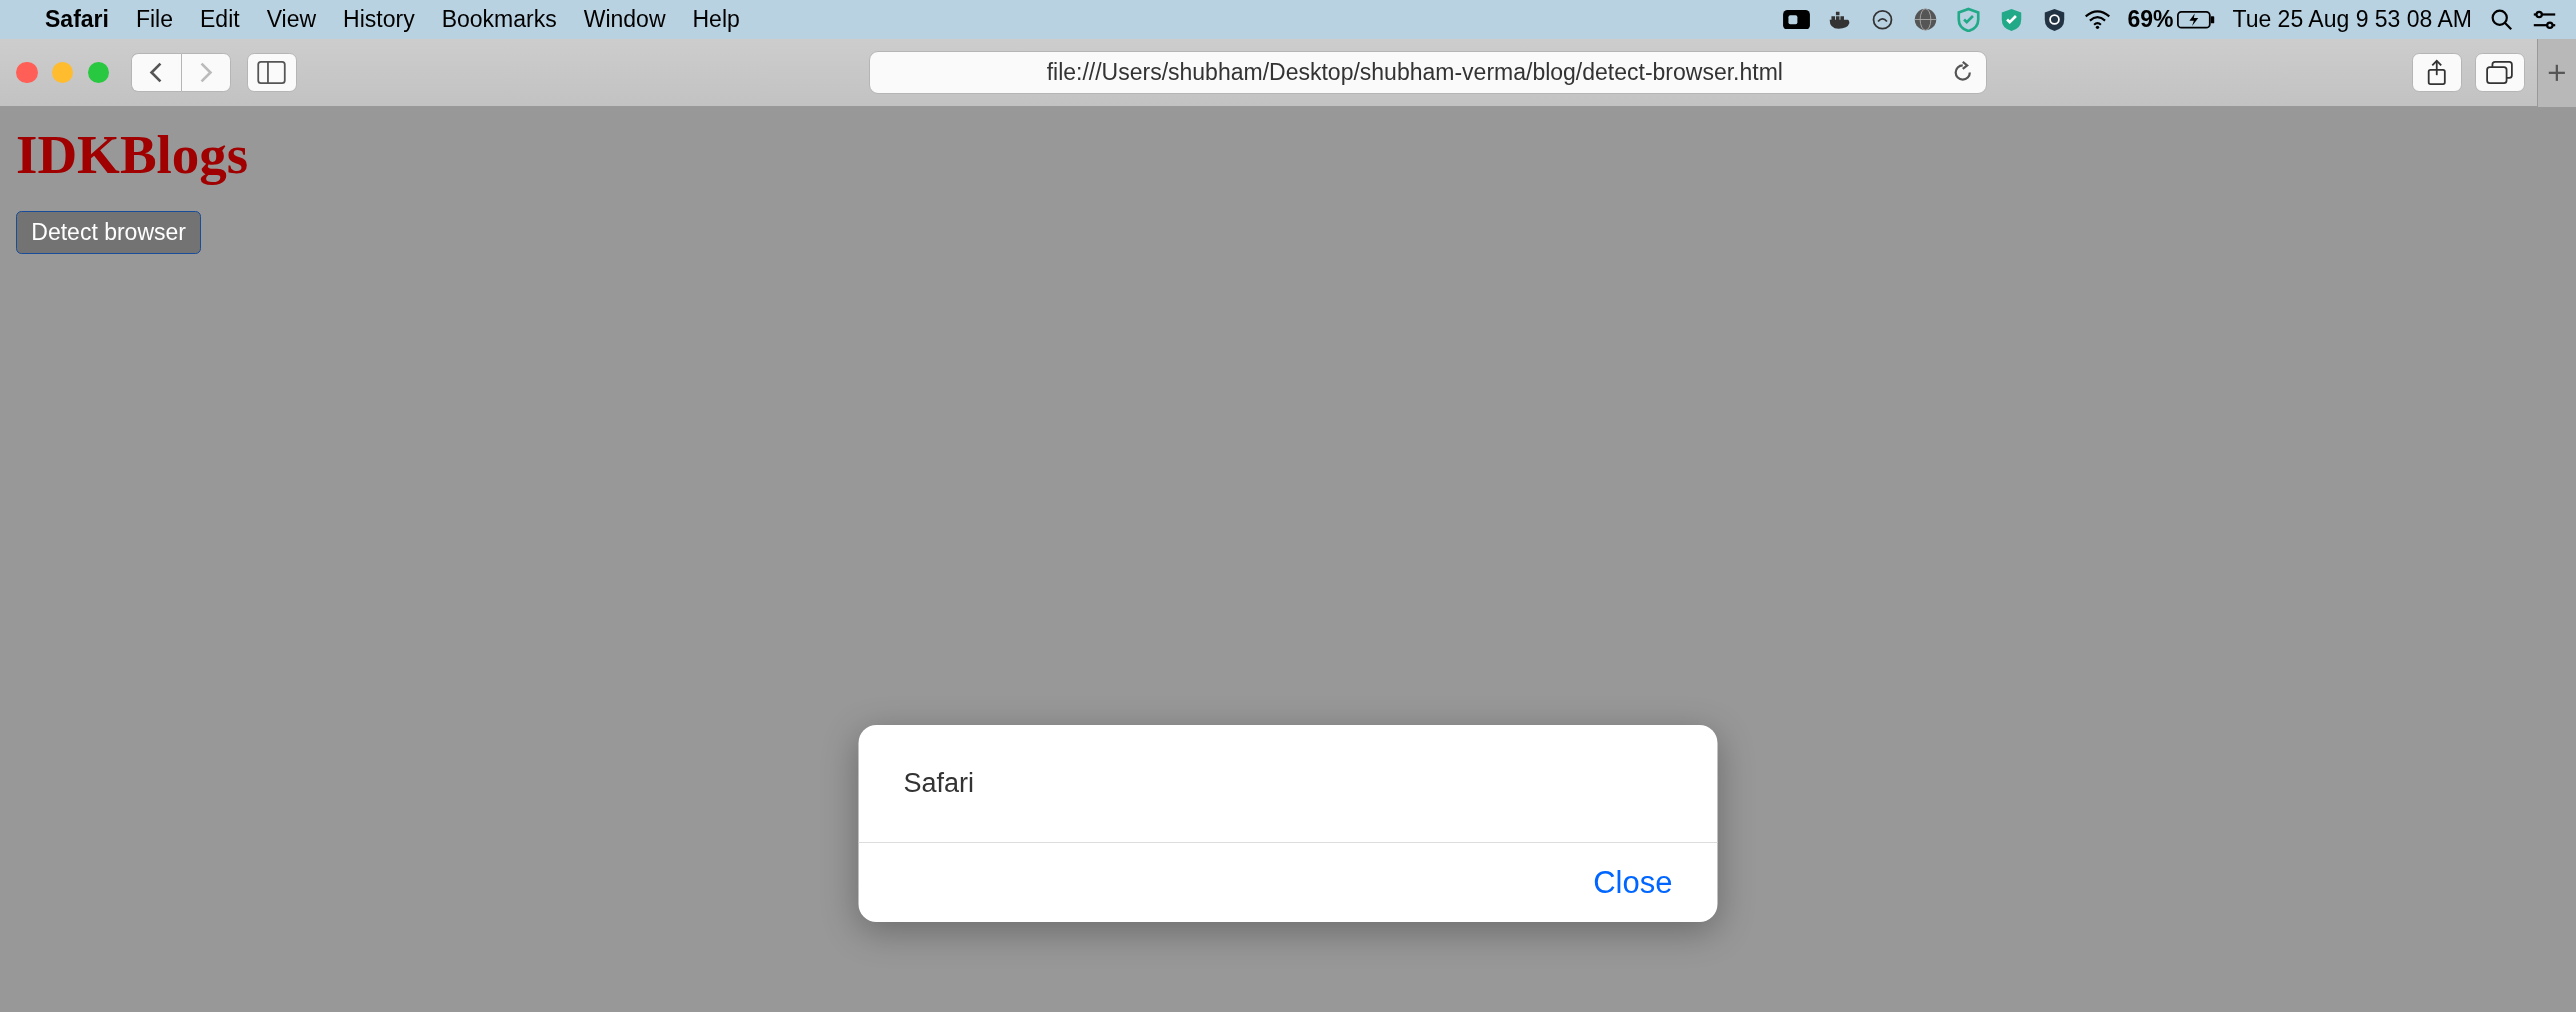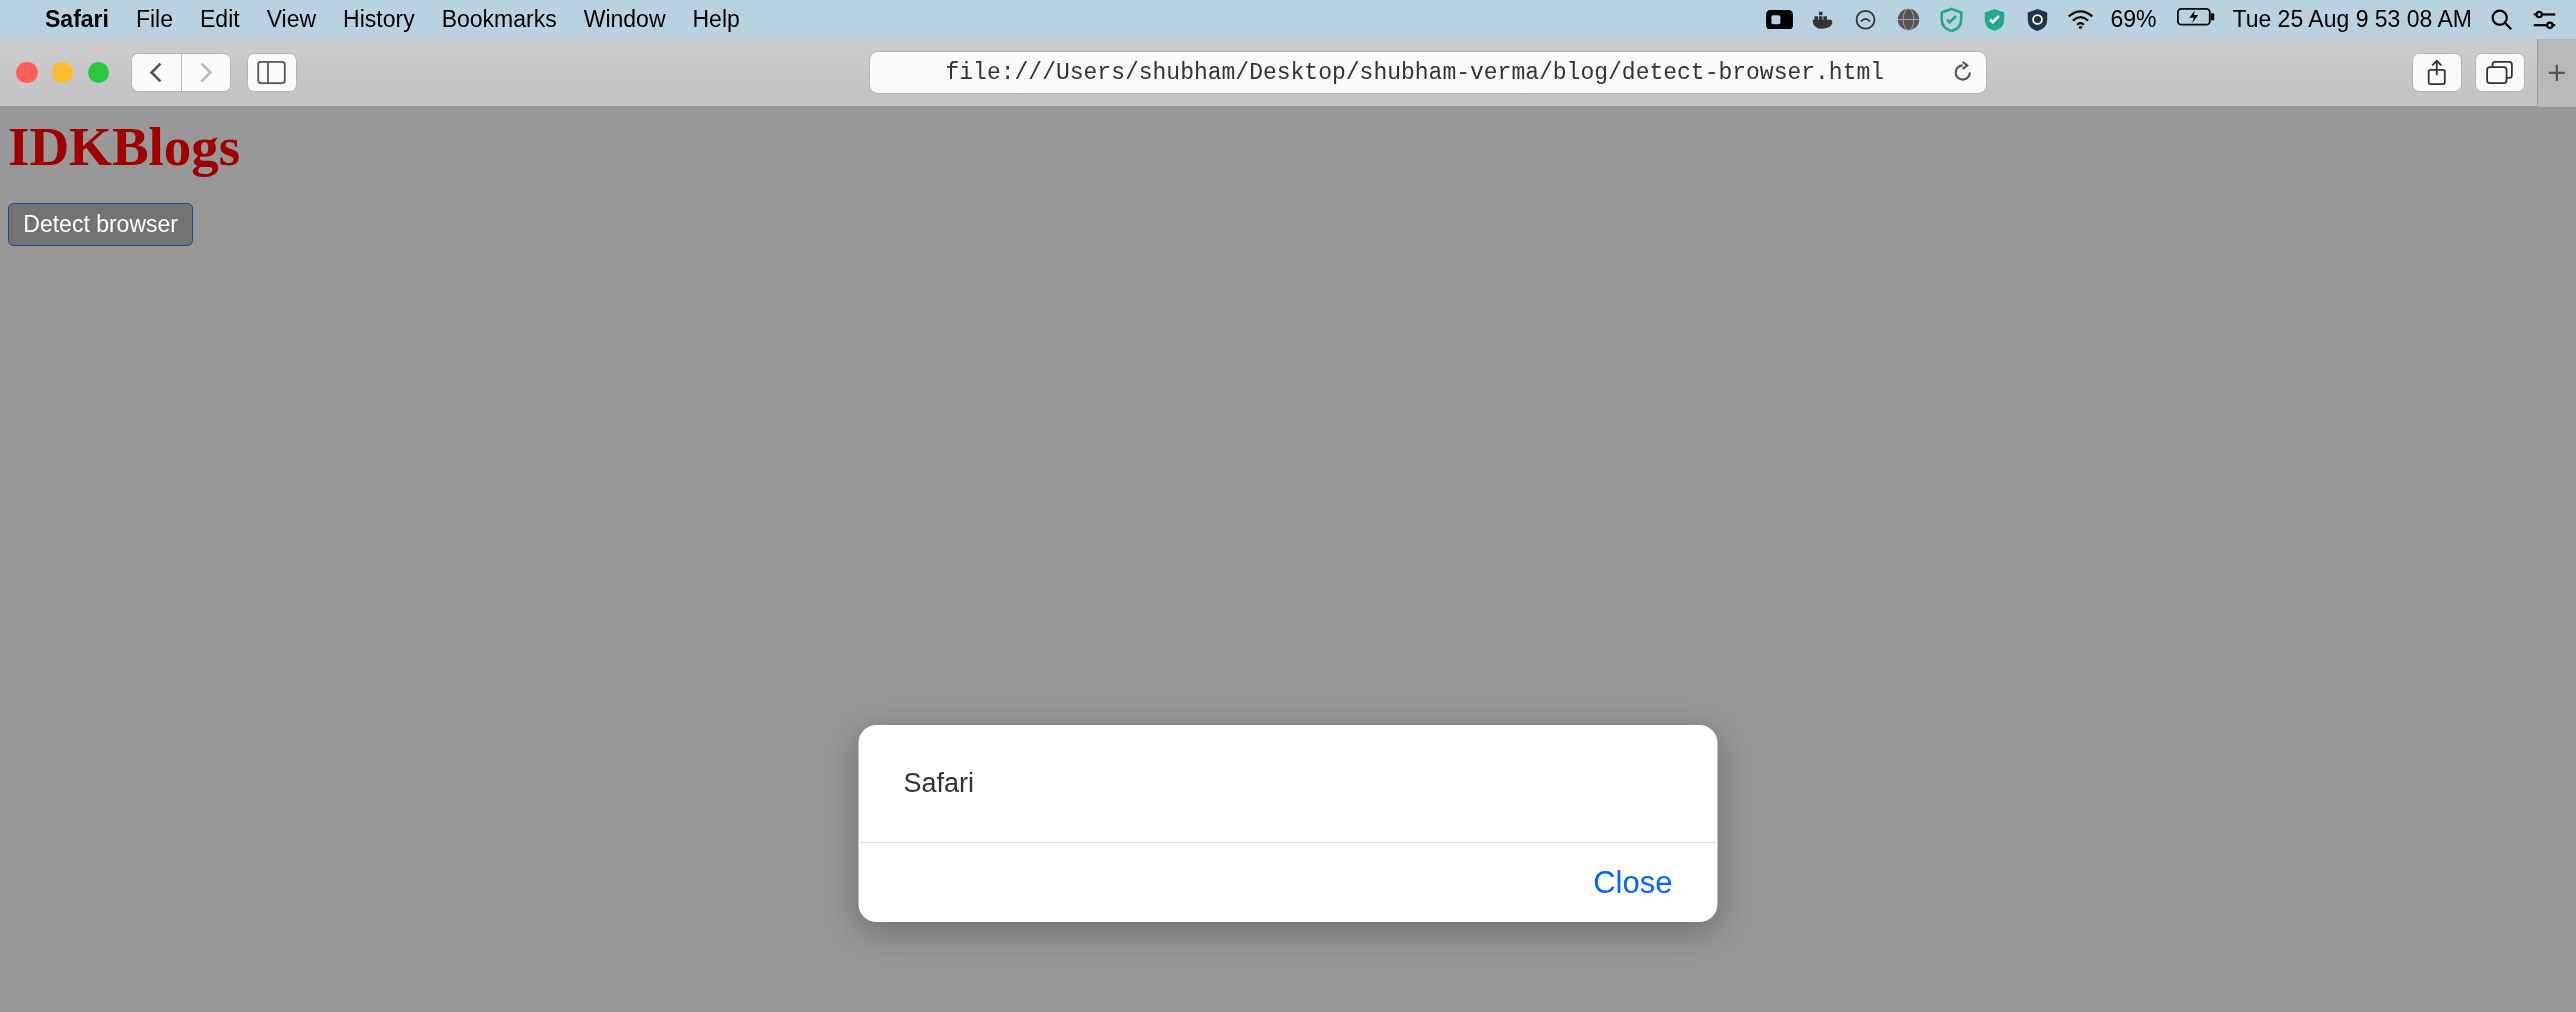--- a/index.html
+++ b/index.html
@@ -47,22 +47,23 @@
     }
     .status-icon {
       display: inline-flex;
       align-items: center;
       justify-content: center;
       width: 27px;
       height: 27px;
     }
     .battery-group {
       display: flex;
-      align-items: flex-start;
-      gap: 21px;
+      align-items: center;
+      gap: 4px;
+      font-weight: bold;
     }
     
     
     .toolbar {
       height: 68px;
       background: linear-gradient(to bottom, #cdcdcd, #c2c2c2);
       border-bottom: 0.9px solid #999;
       display: flex;
       align-items: center;
       padding: 0 16px;
@@ -124,21 +125,20 @@
       background: #fafafa;
       border: 0.9px solid #b5b5b5;
       border-radius: 9px;
       display: flex;
       align-items: center;
       justify-content: center;
       padding: 0 45px 0 18px;
       position: relative;
       font-size: 23px;
       color: #333;
-      font-family: Liberation Mono, monospace;
     }
     .url-reload {
       position: absolute;
       right: 12.5px;
       font-size: 23px;
       color: #555;
     }
     
     .toolbar-right {
       display: flex;
@@ -166,21 +166,21 @@
       display: flex;
       align-items: center;
       justify-content: center;
       font-size: 27px;
       color: #555;
       margin-right: -16px;
     }
     
     
     .page-content {
-      padding: 8px;
+      padding: 16px;
       position: relative;
     }
     .page-title {
       font-family: "Times New Roman", serif;
       font-size: 55px;
       font-weight: bold;
       color: #a00000;
       margin-bottom: 25px;
     }
     .page-subtitle {

